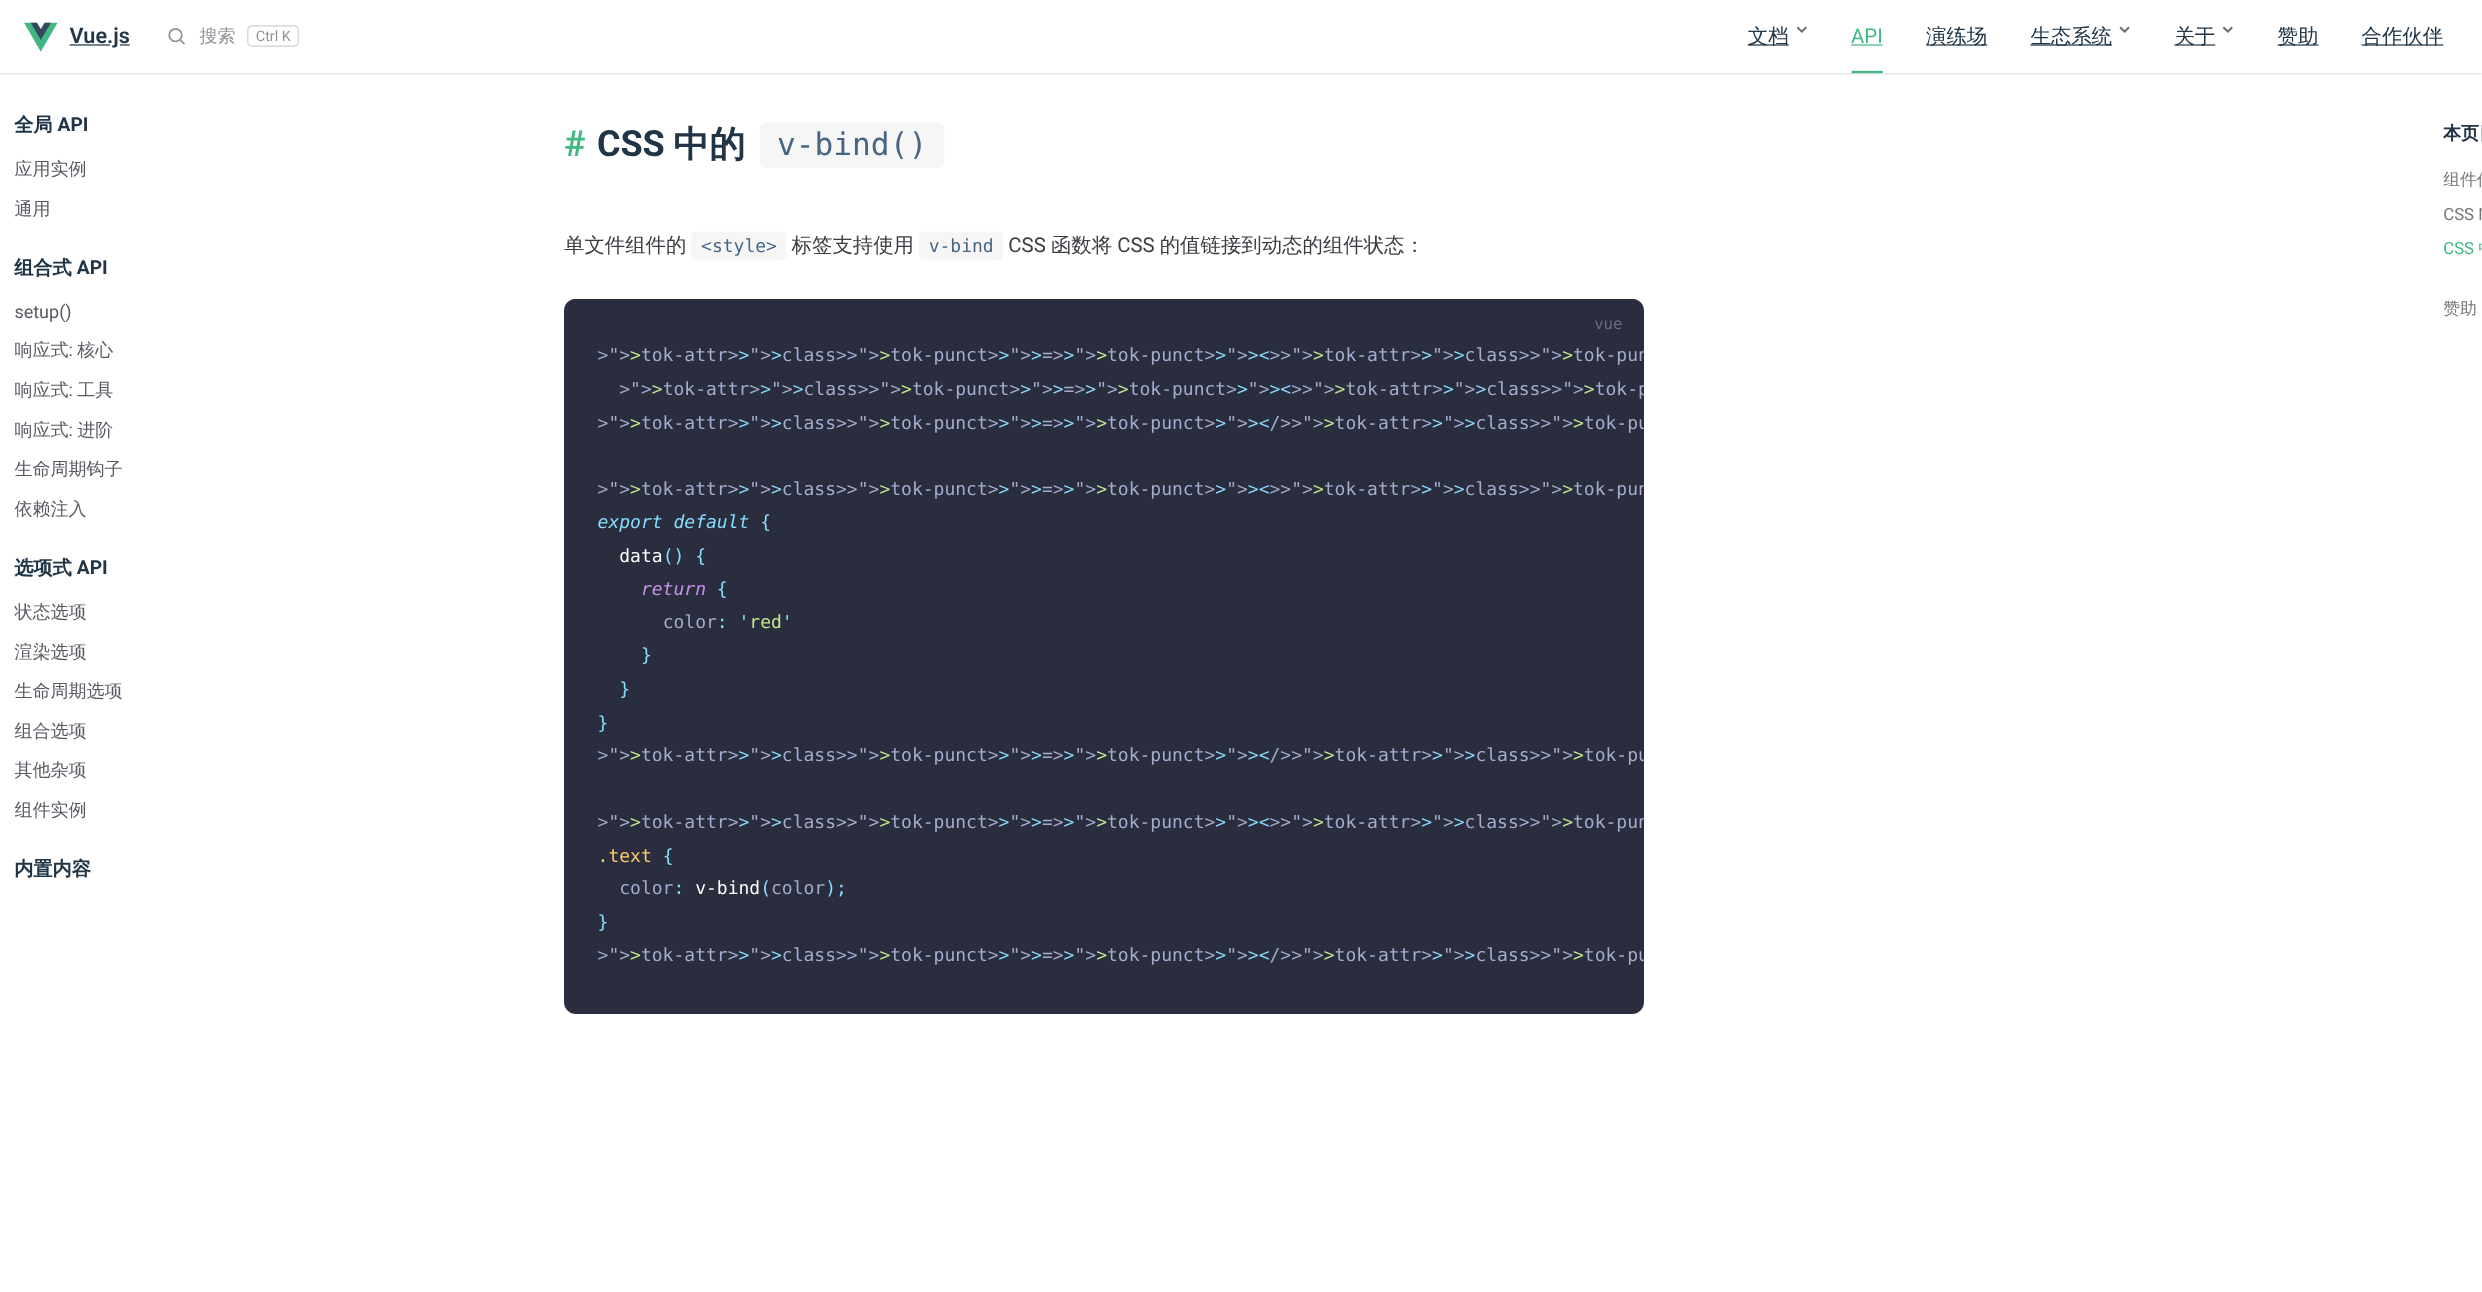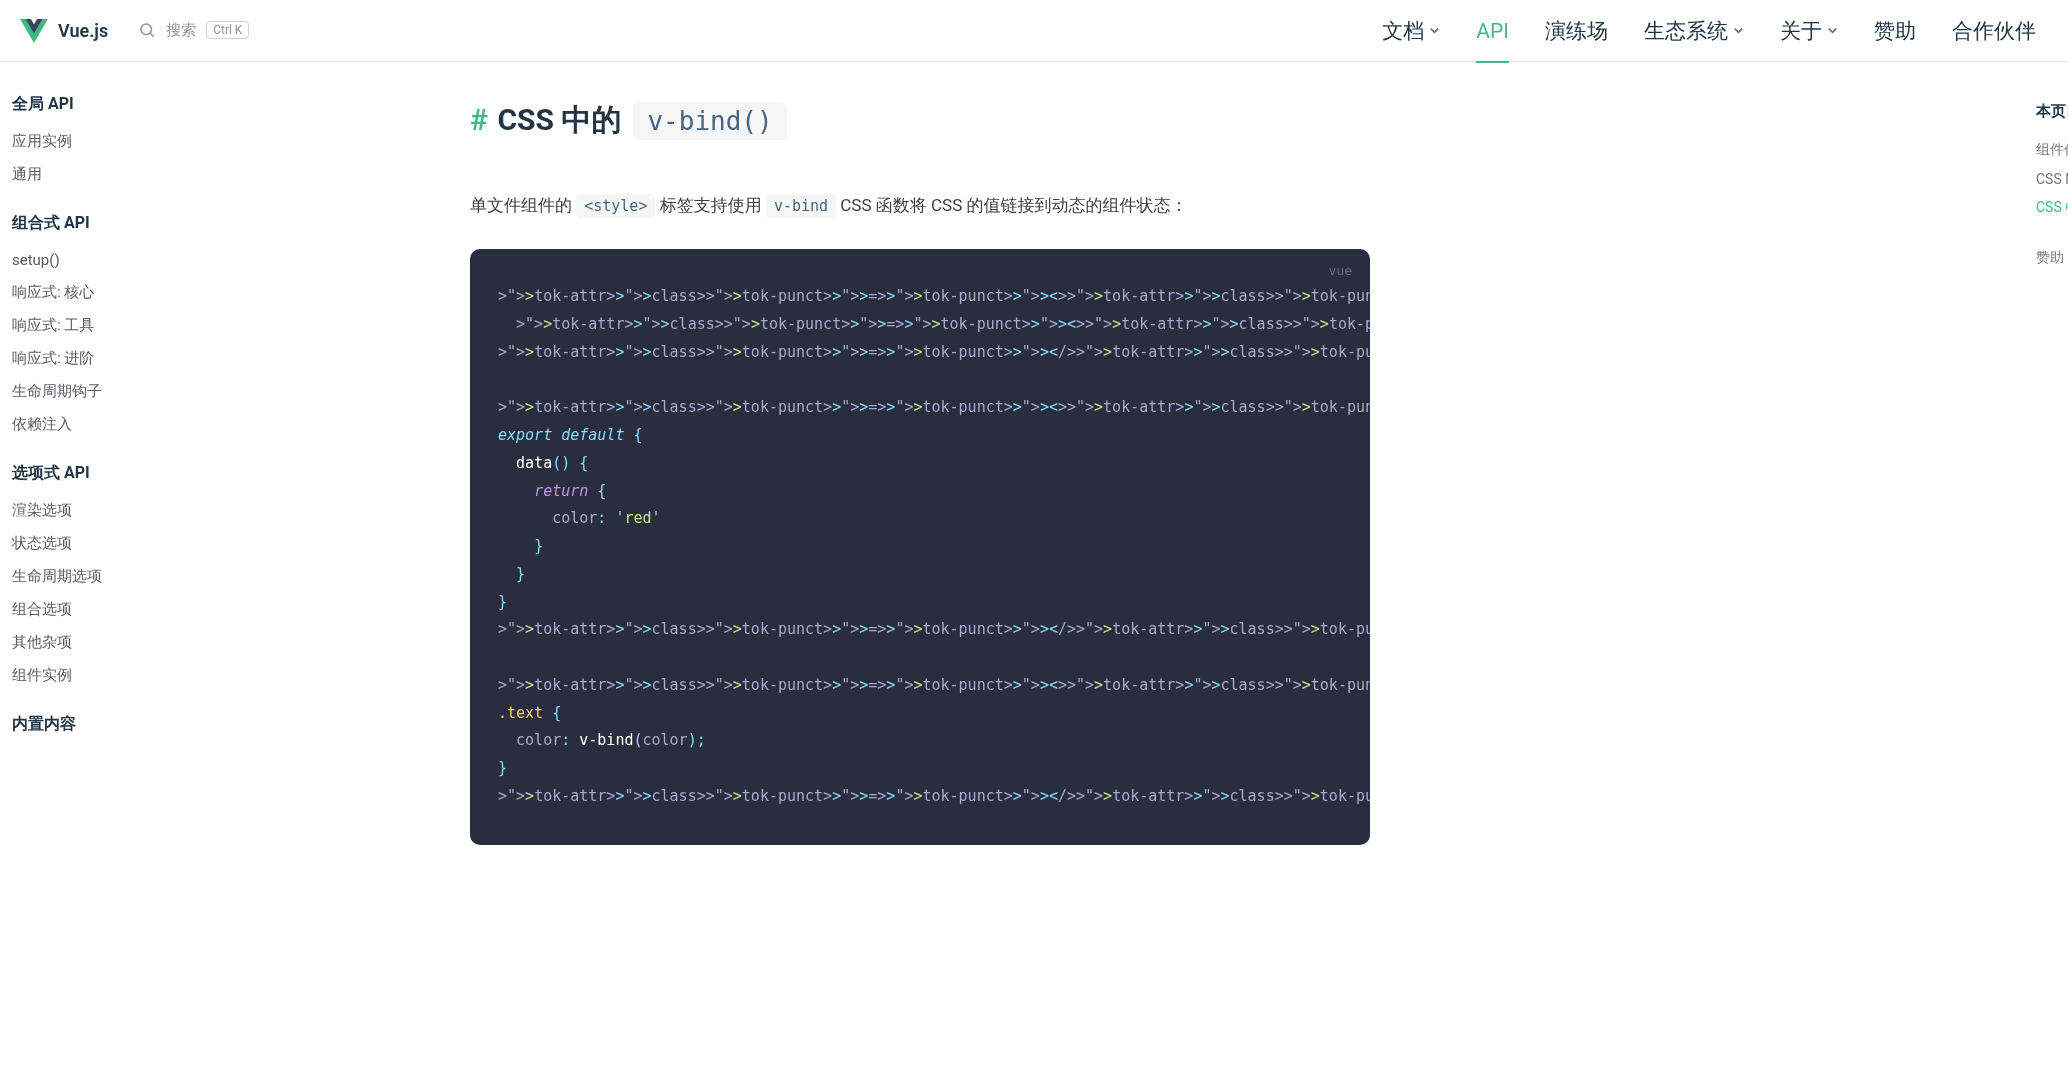--- a/index.html
+++ b/index.html
@@ -11,35 +11,35 @@
 }
 .header {
   display: flex;
   align-items: center;
   height: 62px;
   padding: 0 32px 0 20px;
   border-bottom: 1px solid #e2e2e3;
   position: relative;
   z-index: 10;
 }
-.logo-group { display: flex; align-items: center; gap: 10px; }
+.logo-group { display: flex; align-items: center; gap: 10px; text-decoration: underline; }
 .logo-svg { width: 28px; height: 28px; }
 .logo-text { font-weight: 600; font-size: 18px; color: #213547; }
 .search-group {
   display: flex; align-items: flex-start; margin-left: 30px; gap: 10px;
   color: #909399;
 }
 .search-icon { width: 18px; height: 18px; stroke: #909399; stroke-width: 2; fill: none; }
 .search-text { font-size: 15px; color: #909399; }
 .kbd {
   border: 1px solid #d0d0d3; border-radius: 4px; padding: 1px 6px;
   font-size: 12px; color: #909399; background: #fff;
 }
 .nav { margin-left: auto; display: flex; gap: 36px; align-items: center; }
-.nav-item { font-size: 21px; color: #213547; display: flex; align-items: center; gap: 5px; cursor: pointer; }
+.nav-item { font-size: 17px; color: #213547; display: flex; align-items: flex-start; gap: 5px; cursor: pointer; text-decoration: underline; }
 .nav-item.active { color: #42b883; position: relative; }
 .nav-item.active::after {
   content: ""; position: absolute; left: 0; right: 0; bottom: -20px;
   height: 2px; background: #42b883;
 }
 .chevron { width: 11px; height: 11px; stroke: #6b6b6f; stroke-width: 1.8; fill: none; }
 
 .layout { display: flex; height: calc(100vh - 62px); position: relative; }
 .sidebar {
   width: 340px; padding: 32px 28px 32px 12px; overflow-y: auto;
@@ -152,22 +152,22 @@
         <div class="side-heading">组合式 API</div>
         <a class="side-link">setup()</a>
         <a class="side-link">响应式: 核心</a>
         <a class="side-link">响应式: 工具</a>
         <a class="side-link">响应式: 进阶</a>
         <a class="side-link">生命周期钩子</a>
         <a class="side-link">依赖注入</a>
       </div>
       <div class="side-section">
         <div class="side-heading">选项式 API</div>
+        <a class="side-link">状态选项</a>
         <a class="side-link">渲染选项</a>
-        <a class="side-link">状态选项</a>
         <a class="side-link">生命周期选项</a>
         <a class="side-link">组合选项</a>
         <a class="side-link">其他杂项</a>
         <a class="side-link">组件实例</a>
       </div>
       <div class="side-section">
         <div class="side-heading">内置内容</div>
       </div>
     </aside>
 

